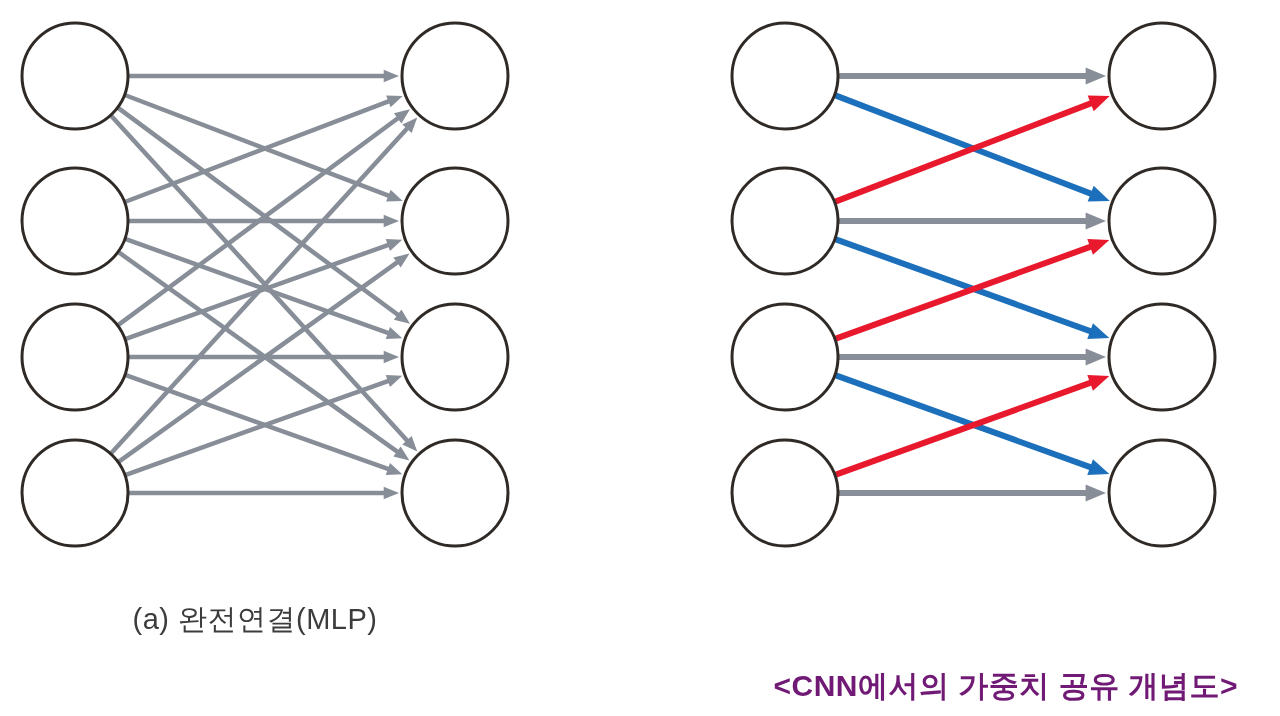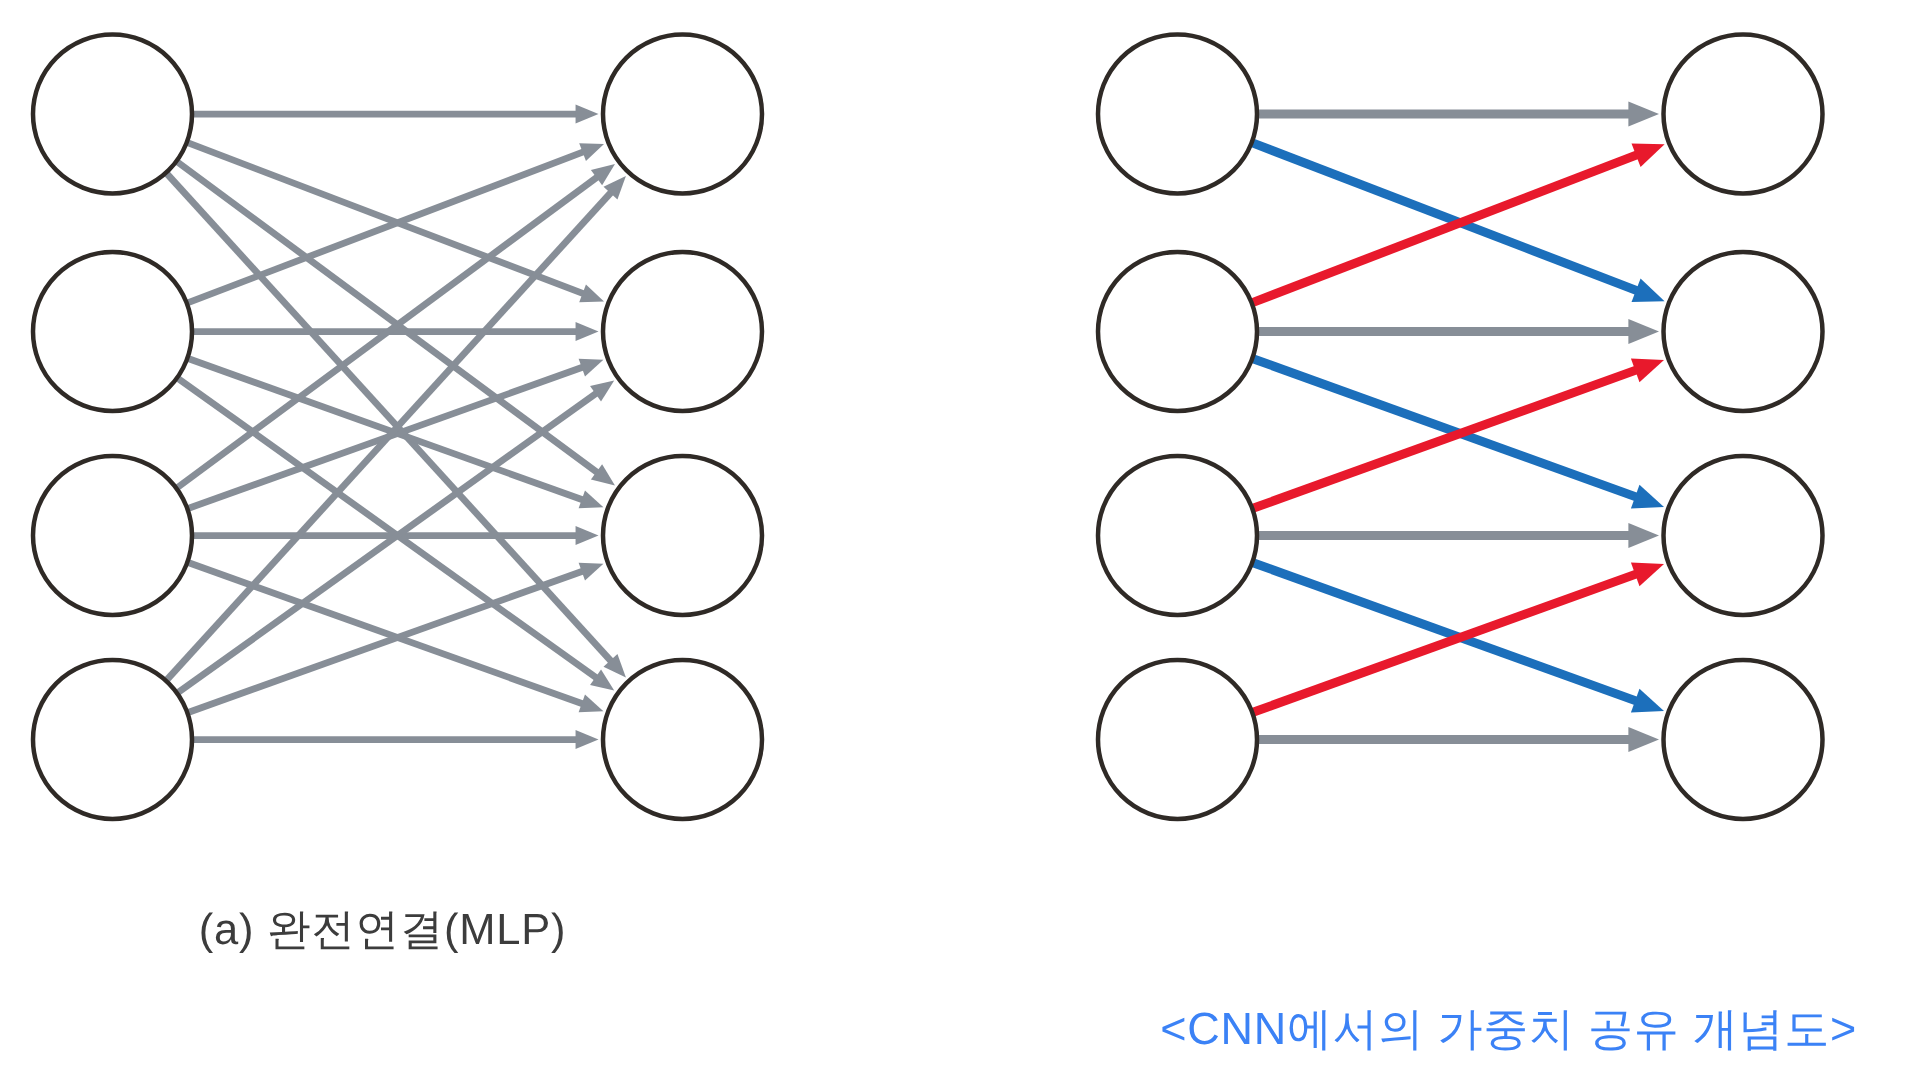--- a/index.html
+++ b/index.html
@@ -39,22 +39,22 @@
     left: 790px;
     top: 600px;
     width: 230px;
     text-align: center;
   }
   .figure-title {
     position: absolute;
     right: 6px;
     top: 666px;
     font-size: 30px;
-    font-weight: normal;
-    color: #3b82f6;
+    font-weight: bold;
+    color: #701a75;
     letter-spacing: 0.5px;
   }
 </style>
 </head>
 <body>
 
 <div class="figure">
   <svg id="diagram" width="1280" height="600" viewBox="0 0 1280 600">
       <g>
         <line x1="129" y1="76" x2="385.2" y2="76" stroke="#878e97" stroke-width="4.5"></line>

